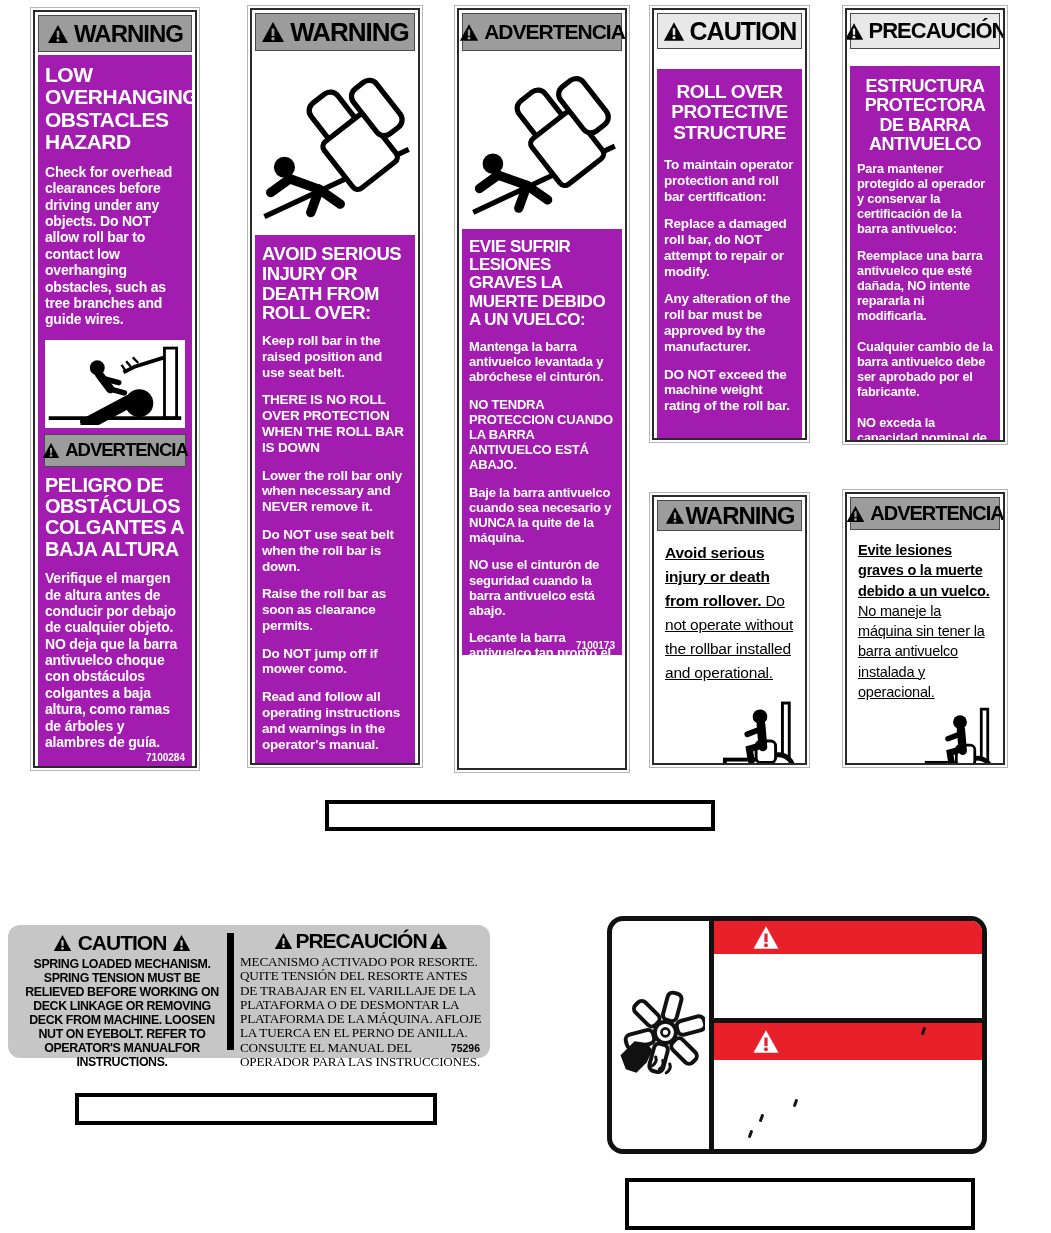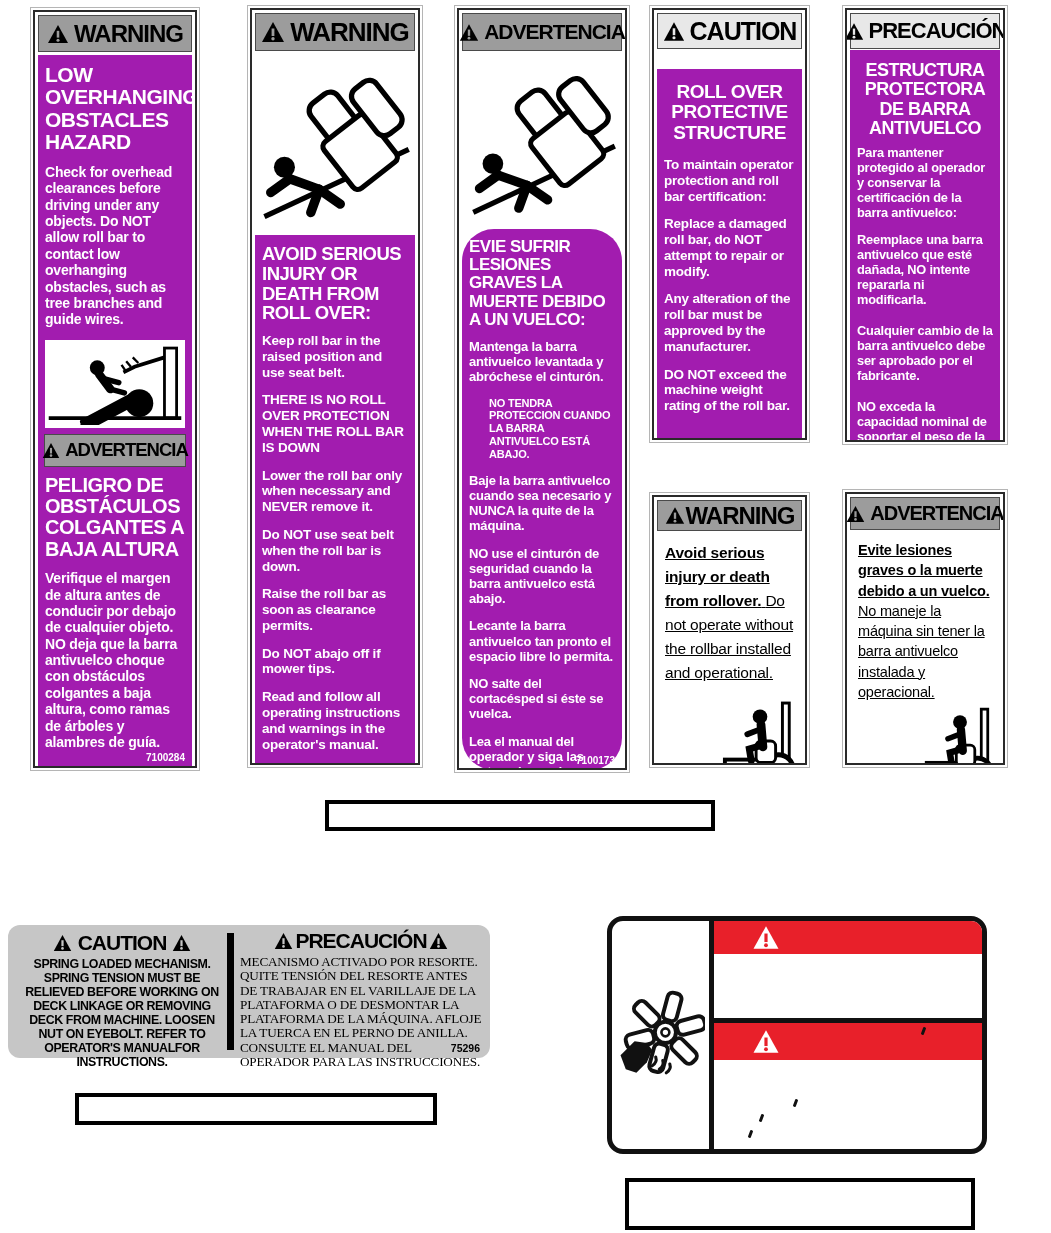--- a/index.html
+++ b/index.html
@@ -140,21 +140,21 @@
         <circle cx="27" cy="103" r="10" fill="#000"></circle>
       </svg>
     </div>
     <div class="blackbody" style="height:530px;">
       <div class="h-title" style="font-size:18.5px;">AVOID SERIOUS INJURY OR DEATH FROM ROLL OVER:</div>
       <div class="p">Keep roll bar in the raised position and use seat belt.</div>
       <div class="p">THERE IS NO ROLL OVER PROTECTION WHEN THE ROLL BAR IS DOWN</div>
       <div class="p">Lower the roll bar only when necessary and NEVER remove it.</div>
       <div class="p">Do NOT use seat belt when the roll bar is down.</div>
       <div class="p">Raise the roll bar as soon as clearance permits.</div>
-      <div class="p">Do NOT abajo off if mower tips.</div>
+      <div class="p">Do NOT jump off if mower como.</div>
       <div class="p">Read and follow all operating instructions and warnings in the operator's manual.</div>
     </div>
   </div>
 
   <div class="decal" id="decal-rollover-es">
     <div class="band" style="height:38px;font-size:21px;">
       <svg class="tri" width="20" height="19" viewBox="0 0 24 22">
           <path d="M12 1 L23 21 H1 Z" fill="#000"></path>
           <rect x="10.6" y="7.5" width="2.8" height="7.5" fill="#9c9c9c"></rect>
           <circle cx="12" cy="17.8" r="1.7" fill="#9c9c9c"></circle>
@@ -171,24 +171,24 @@
         </g>
         <g stroke="#000" stroke-width="9" stroke-linecap="round" fill="none">
           <path d="M32 114 L60 124"></path>
           <path d="M32 114 L14 127"></path>
           <path d="M60 124 L52 146"></path>
           <path d="M60 124 L80 138"></path>
         </g>
         <circle cx="27" cy="103" r="10" fill="#000"></circle>
       </svg>
     </div>
-    <div class="blackbody" style="height:541px;border-radius:32px;">
+    <div class="blackbody" style="height:426px;">
       <div class="h-title" style="font-size:17px;">EVIE SUFRIR LESIONES GRAVES LA MUERTE DEBIDO A UN VUELCO:</div>
       <div class="p" style="font-size:13px;">Mantenga la barra antivuelco levantada y abróchese el cinturón.</div>
-      <div class="p" style="font-size:11px;margin-left:20px;">NO TENDRA PROTECCION CUANDO LA BARRA ANTIVUELCO ESTÁ ABAJO.</div>
+      <div class="p" style="font-size:13px;">NO TENDRA PROTECCION CUANDO LA BARRA ANTIVUELCO ESTÁ ABAJO.</div>
       <div class="p" style="font-size:13px;">Baje la barra antivuelco cuando sea necesario y NUNCA la quite de la máquina.</div>
       <div class="p" style="font-size:13px;">NO use el cinturón de seguridad cuando la barra antivuelco está abajo.</div>
       <div class="p" style="font-size:13px;">Lecante la barra antivuelco tan pronto el espacio libre lo permita.</div>
       <div class="p" style="font-size:13px;">NO salte del cortacésped si éste se vuelca.</div>
       <div class="p" style="font-size:13px;">Lea el manual del operador y siga las instrucciones de operación y las advertencias allí incluidas.</div>
       <div class="partnum">7100173</div>
     </div>
   </div>
 
   <div class="decal" id="decal-rops-en">
@@ -211,21 +211,21 @@
 
   <div class="decal" id="decal-rops-es">
     <div class="band light" style="height:36px;font-size:22px;">
       <svg class="tri" width="20" height="19" viewBox="0 0 24 22">
           <path d="M12 1 L23 21 H1 Z" fill="#000"></path>
           <rect x="10.6" y="7.5" width="2.8" height="7.5" fill="#e8e8e8"></rect>
           <circle cx="12" cy="17.8" r="1.7" fill="#e8e8e8"></circle>
         </svg>
       <span>PRECAUCIÓN</span>
     </div>
-    <div class="blackbody" style="height:425px;margin-top:1px;">
+    <div class="blackbody" style="height:425px;margin-top:17px;">
       <div class="h-title" style="font-size:18px;text-align:center;margin-top:2px;margin-bottom:8px;">ESTRUCTURA PROTECTORA DE BARRA ANTIVUELCO</div>
       <div class="p" style="font-size:12.8px;">Para mantener protegido al operador y conservar la certificación de la barra antivuelco:</div>
       <div class="p" style="font-size:12.8px;">Reemplace una barra antivuelco que esté dañada, NO intente repararla ni modificarla.</div>
       <div class="p" style="font-size:12.8px;margin-top:16px;">Cualquier cambio de la barra antivuelco debe ser aprobado por el fabricante.</div>
       <div class="p" style="font-size:12.8px;margin-top:16px;">NO exceda la capacidad nominal de soportar el peso de la máquina de la barra antivuelco.</div>
       <div class="partnum">7100171</div>
     </div>
   </div>
 
   <div class="decal" id="decal-rollbar-en">

